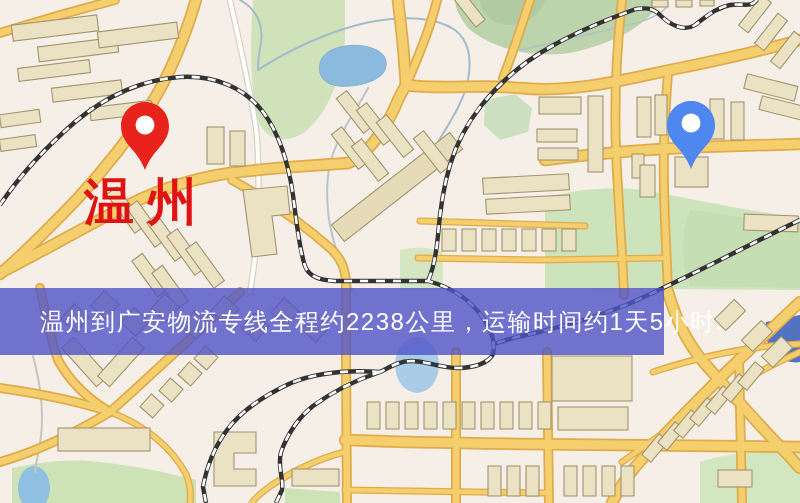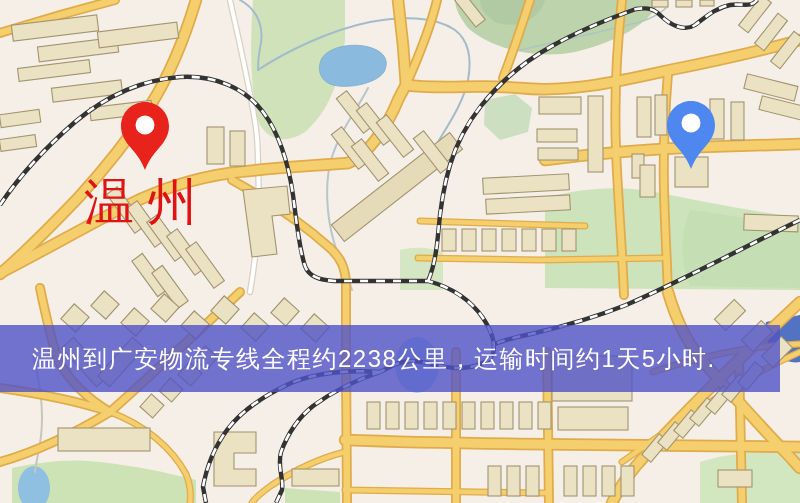--- a/index.html
+++ b/index.html
@@ -1,26 +1,26 @@
 <!DOCTYPE html>
 <html><head>
 <meta charset="utf-8">
 <style>
   html,body{margin:0;padding:0;background:#e9e6e0;}
   .stage{position:relative;width:800px;height:503px;overflow:hidden;
          font-family:"Liberation Sans","DejaVu Sans",sans-serif;}
   .stage svg{position:absolute;left:0;top:0;display:block;}
   .map-label{position:absolute;font-family:"Liberation Serif","DejaVu Serif",serif;
-             font-weight:normal;font-size:50px;line-height:1;letter-spacing:13px;
+             font-weight:bold;font-size:50px;line-height:1;letter-spacing:13px;
              white-space:nowrap;user-select:none;}
   .label-origin{left:84px;top:177px;color:#e11212;}
   .label-dest{left:643px;top:175px;color:#2326dc;}
-  .banner{position:absolute;left:0;top:288px;width:780px;height:67px;
+  .banner{position:absolute;left:0;top:288px;width:664px;height:67px;
           background:rgba(80,83,199,0.80);display:flex;align-items:center;
-          box-sizing:border-box;padding-left:32px;margin-top:37px;}
+          box-sizing:border-box;padding-left:40px;}
   .banner span{color:#ffffff;font-size:24px;letter-spacing:1.5px;white-space:nowrap;}
 </style>
 </head>
 <body>
 
 <div class="stage">
 
 <svg width="800" height="503" viewBox="0 0 800 503">
 
   <rect x="0" y="0" width="800" height="503" fill="#f5efe8"></rect>

